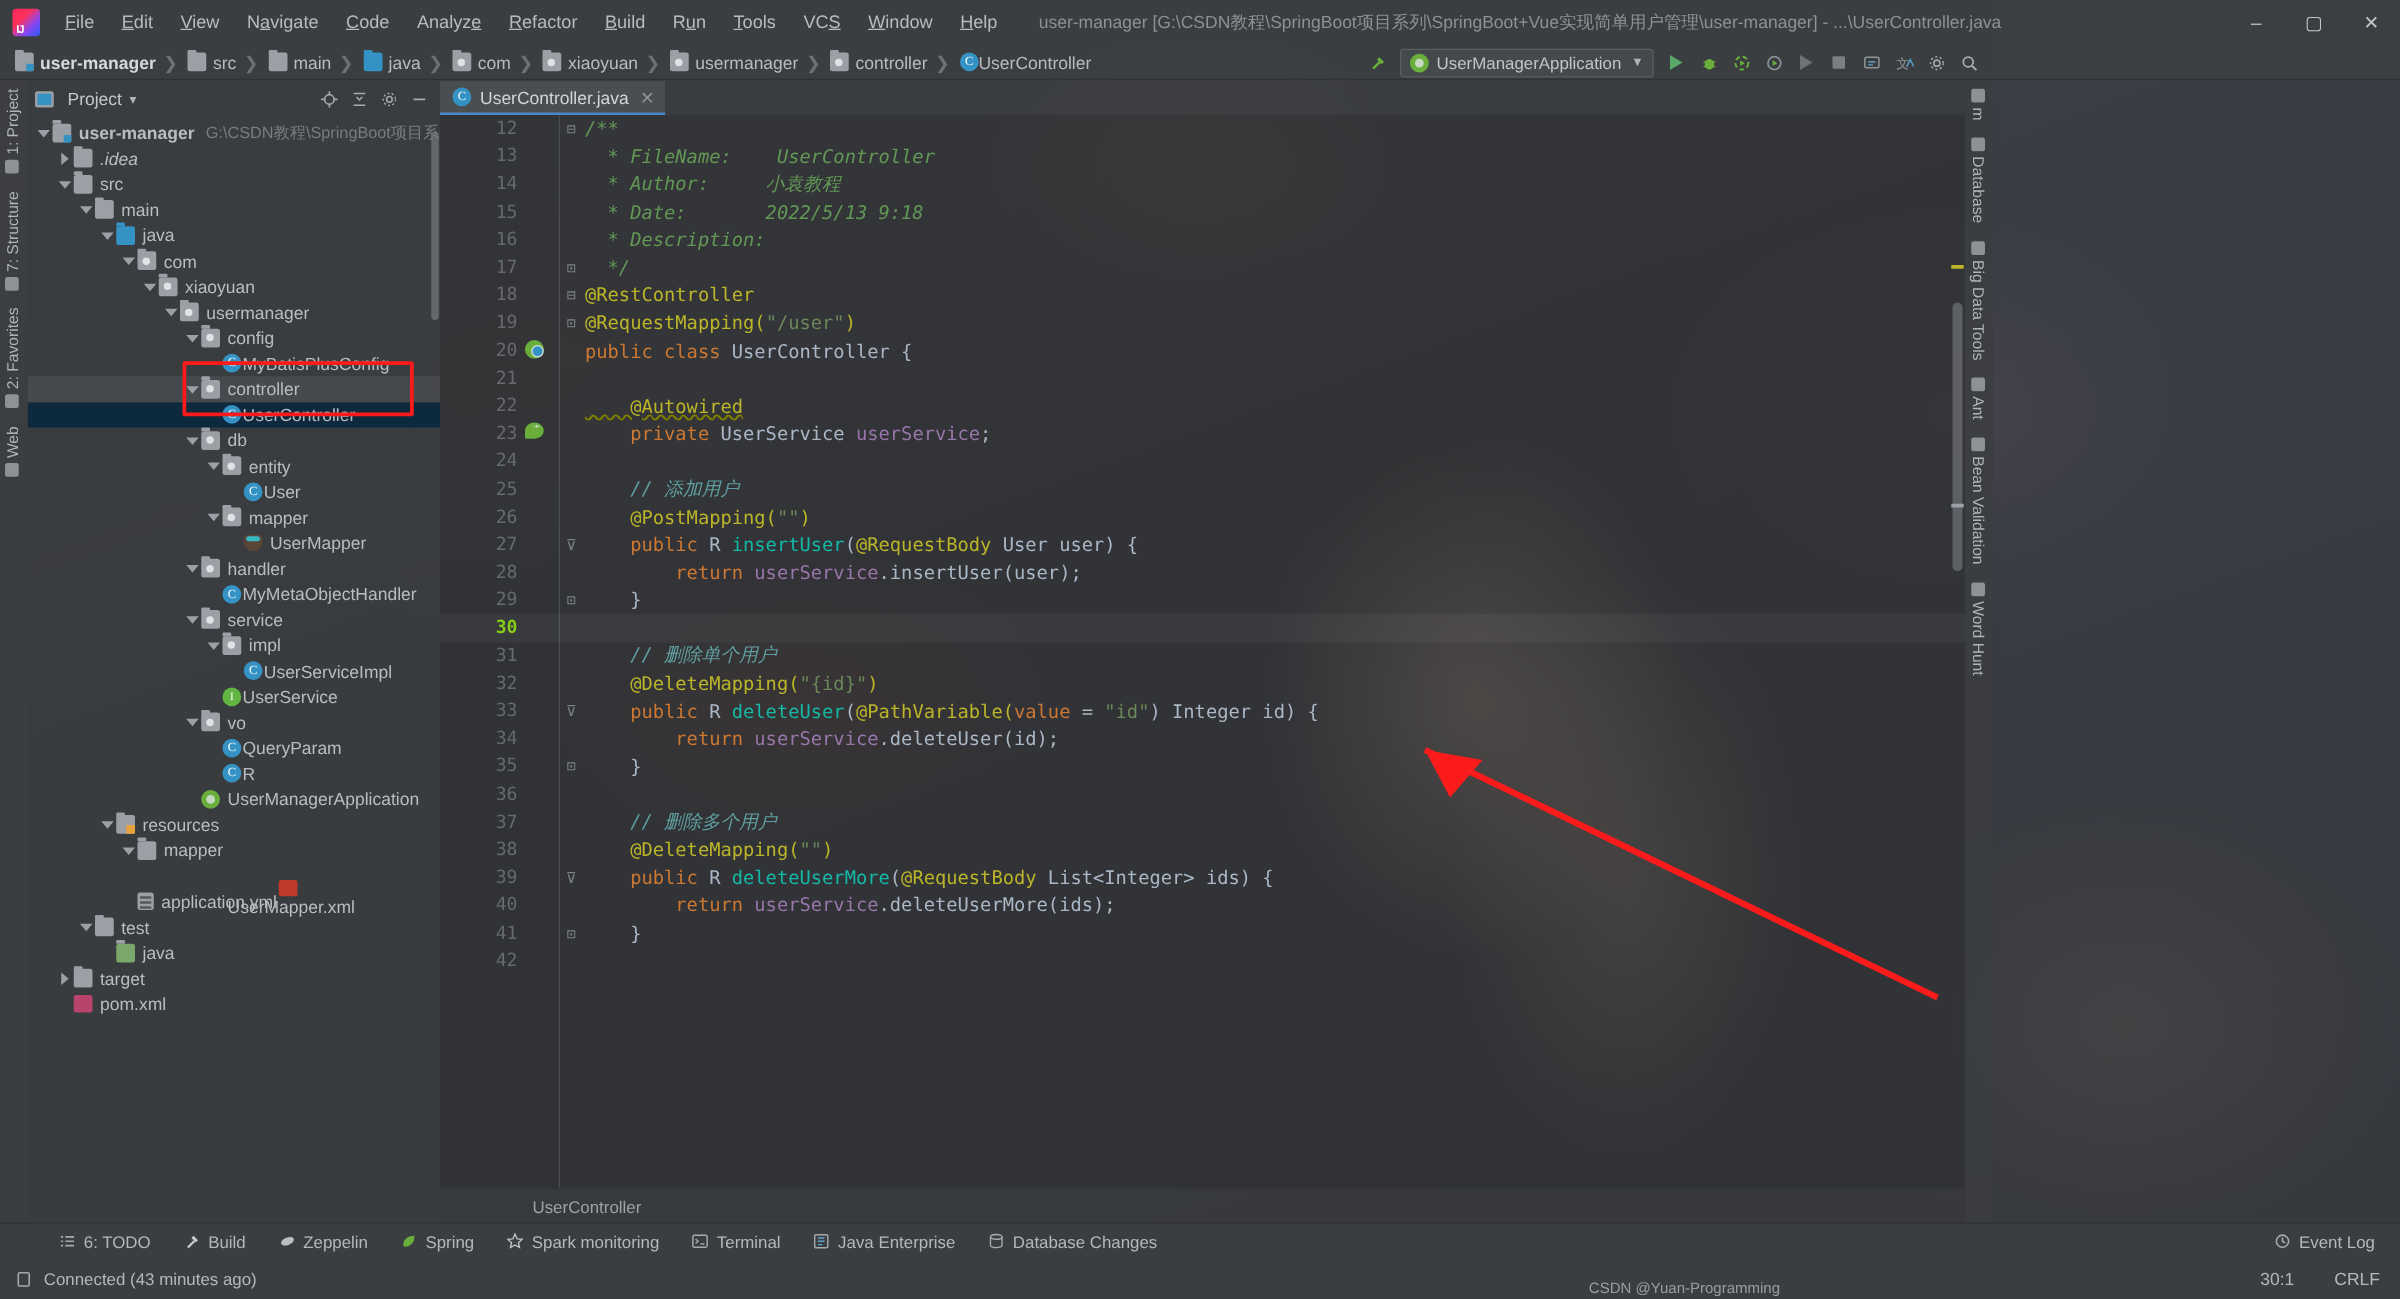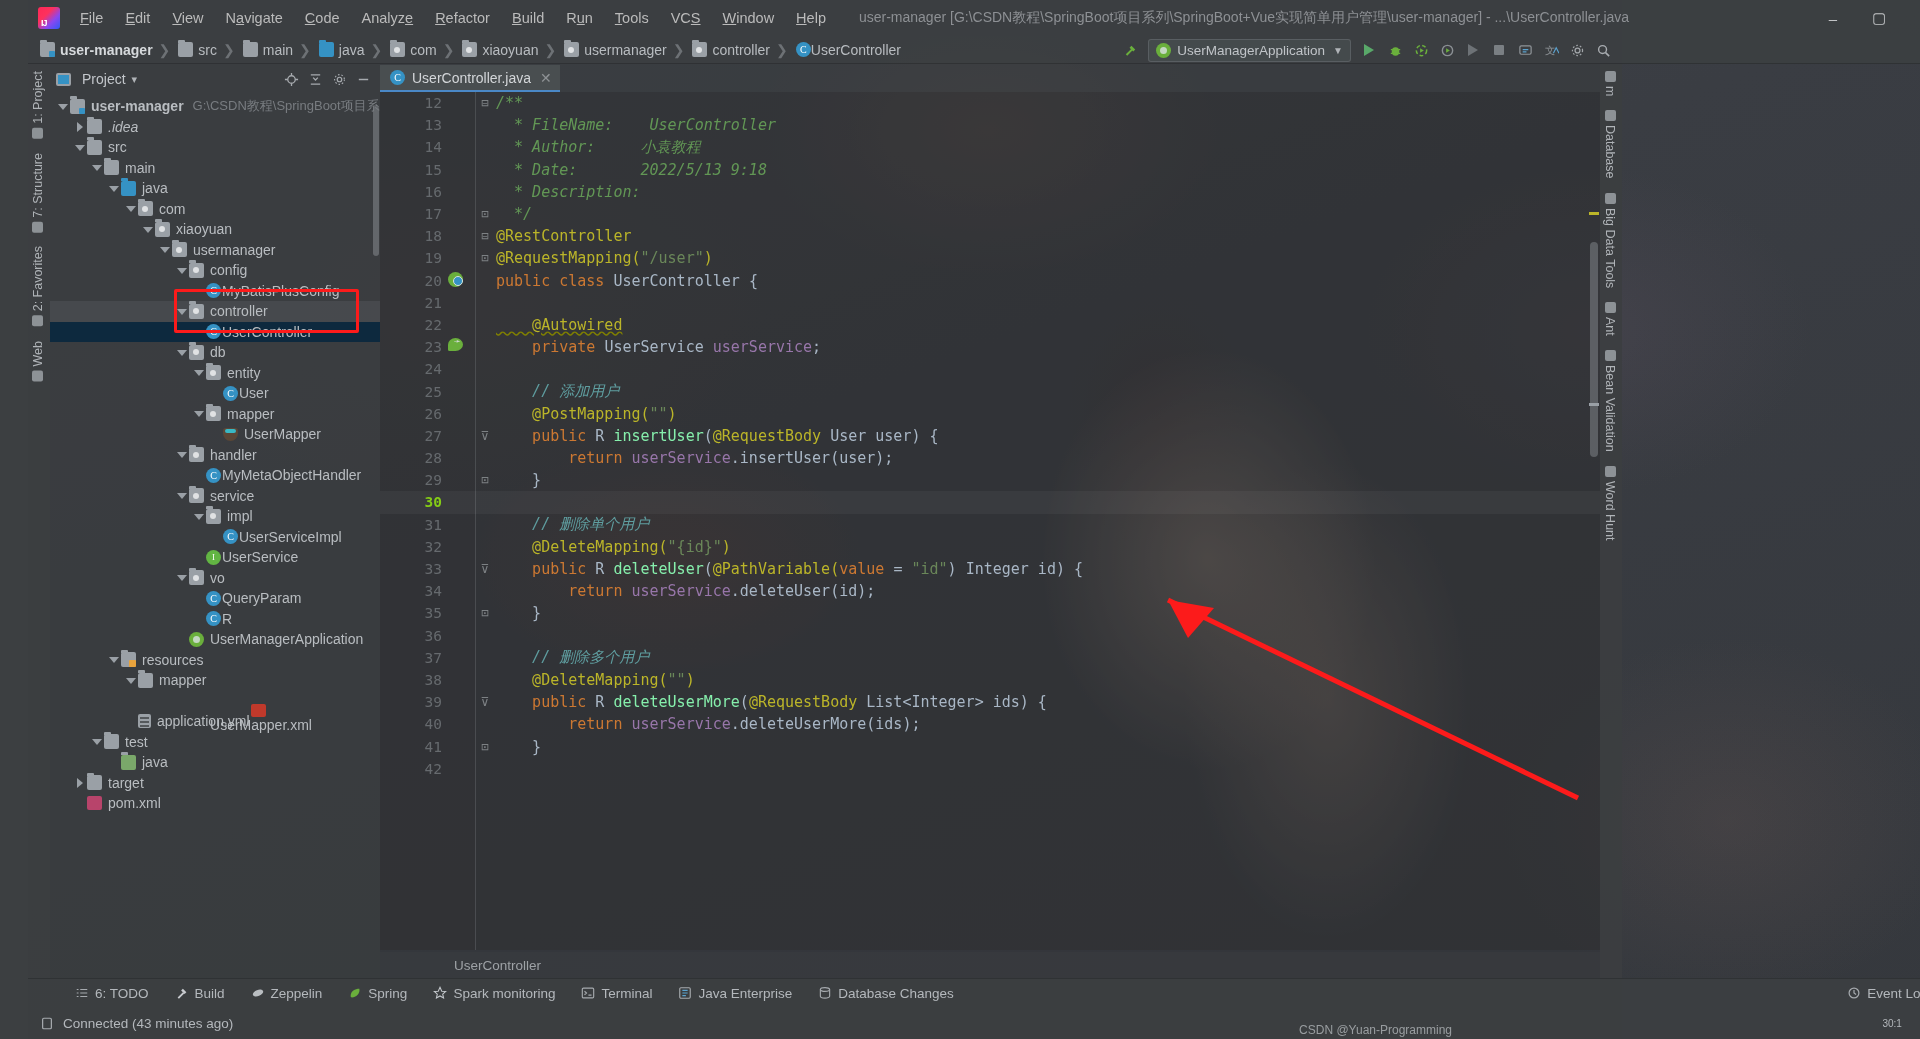--- a/index.html
+++ b/index.html
@@ -1,18 +1,18 @@
 <!DOCTYPE html>
 <html><head>
 <meta charset="utf-8">
 <style>
   * { margin:0; padding:0; box-sizing:border-box; }
   html,body { width:1920px; height:1039px; overflow:hidden; background:#3c3f41;
     font-family:"Liberation Sans", sans-serif; -webkit-font-smoothing:antialiased; }
-  #app { position:relative; width:1594px; height:1039px; background:#3c3f41;margin-left:28px; }
+  #app { position:relative; width:1594px; height:1039px; background:#3c3f41; }
 
   
   .wallpaper { position:absolute; left:0; top:0; width:1920px; height:1039px;
      background:
        radial-gradient(ellipse 240px 300px at 1180px 560px, rgba(198,170,150,.50), rgba(198,170,150,0) 70%),
        radial-gradient(ellipse 200px 330px at 1300px 700px, rgba(186,158,140,.42), rgba(186,158,140,0) 72%),
        radial-gradient(ellipse 130px 190px at 1130px 420px, rgba(60,48,52,.55), rgba(60,48,52,0) 70%),
        radial-gradient(ellipse 320px 200px at 960px 130px, rgba(120,95,80,.34), rgba(120,95,80,0) 72%),
        radial-gradient(ellipse 260px 160px at 640px 560px, rgba(150,70,50,.22), rgba(150,70,50,0) 75%),
        radial-gradient(ellipse 300px 220px at 1560px 330px, rgba(90,80,95,.30), rgba(90,80,95,0) 74%),
@@ -139,21 +139,21 @@
   .cl.caret .lnum { color:#84cc16; font-weight:bold; }
   .gmark { position:absolute; left:68px; width:18px; height:18px; top:2px; }
   .foldm { position:absolute; left:99px; width:12px; text-align:center; color:#7d8184; font-size:12px; }
   .ctext { position:absolute; left:116px; white-space:pre; }
   .kw { color:#cc7832; }
   .ann { color:#bbb529; }
   .str { color:#6a8759; }
   .cmt { color:#629755; font-style:italic; }
   .cmt2 { color:#5f9ea0; font-style:italic; }
   .fld { color:#9876aa; }
-  .mth { color:#86efac;text-align:right; }
+  .mth { color:#14b8a6;text-align:right; }
   .typ { color:#a9b7c6; }
   .pln { color:#a9b7c6; }
   .wavy { text-decoration:underline; text-decoration-style:wavy; text-decoration-color:#808000; }
 
   .bean-ic { width:15px;height:15px; border-radius:50%; background:#6aaf3c; position:relative; }
   .bean-ic:after { content:""; position:absolute; left:5px; top:4px; width:8px; height:8px;
      border-radius:50%; background:#3592c4; border:1px solid #d9e4dc; }
   .navmark { width:15px;height:13px; background:#6aaf3c; border-radius:50% 50% 50% 10%; position:relative; }
   .navmark:after { content:"➛"; position:absolute; left:6px; top:-3px; color:#cfd6d2; font-size:11px; }
 
@@ -173,22 +173,22 @@
      background:rgba(60,63,65,.92); display:flex; align-items:center; padding-left:34px; z-index:20;
      border-top:1px solid rgba(45,47,49,.8); }
   .bb-item { display:flex; align-items:center; gap:6px; padding:0 13px; font-size:13.5px; color:#b4b8bc;
      height:29px; white-space:nowrap; }
   .bb-right { margin-left:auto; display:flex; align-items:center; padding-right:20px; }
 
   
   .statusbar { position:absolute; left:0; bottom:0; width:1920px; height:32px;
      background:rgba(60,63,65,.92); display:flex; align-items:center; padding-left:12px; z-index:20; }
   .sb-text { font-size:13.5px; color:#b4b8bc; margin-left:9px; }
-  .sb-right { margin-left:auto; display:flex; align-items:center; gap:20px; 
-     font-size:10px; color:#b4b8bc; }
+  .sb-right { margin-left:auto; display:flex; align-items:center; gap:32px; padding-right:16px;
+     font-size:14px; color:#b4b8bc; }
   .watermark { position:absolute; right:170px; bottom:2px; font-size:12px; color:rgba(210,214,218,.62);
      z-index:25; white-space:nowrap; }
 </style>
 </head>
 <body>
 
 <div id="app">
 
   <div class="wallpaper"></div>
   <div class="wall-dark"></div>

